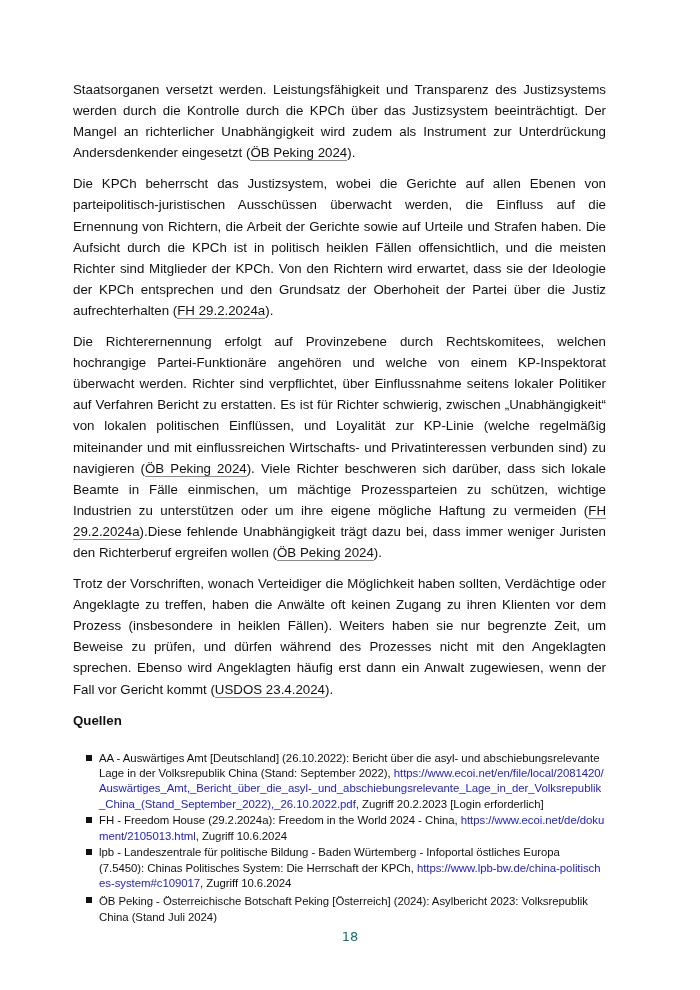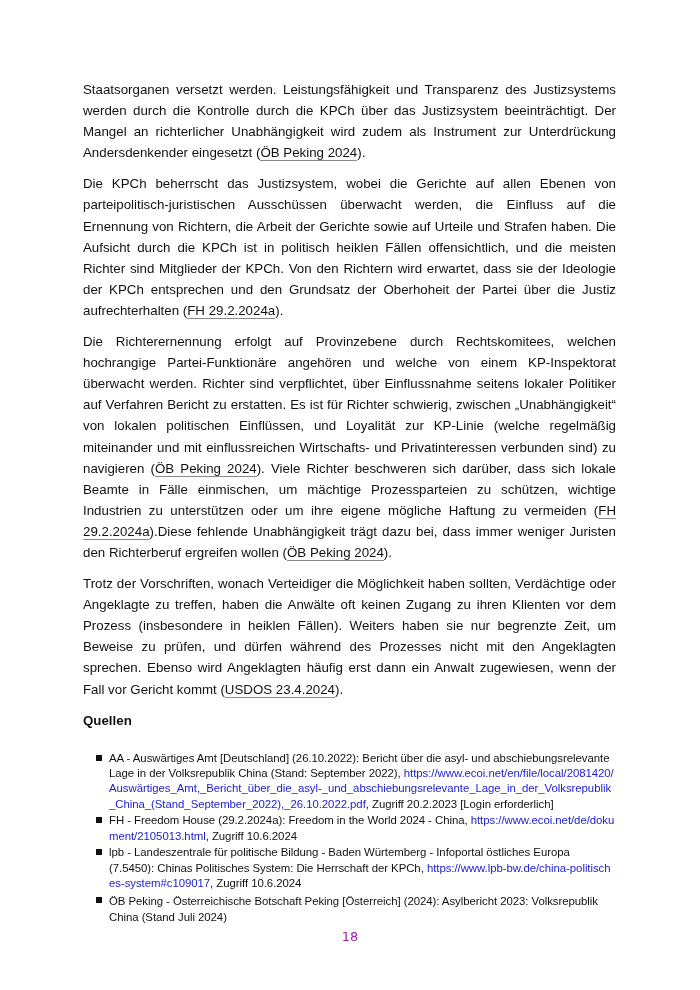--- a/index.html
+++ b/index.html
@@ -1,20 +1,20 @@
 <!DOCTYPE html>
 <html><head>
   <meta charset="utf-8">
   <style>
     html, body { margin: 0; padding: 0; background: #ffffff; }
     body {
       width: 700px; height: 990px; position: relative; overflow: hidden;
       font-family: "Liberation Sans", sans-serif; color: #111111;
     }
-    .page { position: absolute; left: 83px; top: 79px; width: 533px; }
+    .page { position: absolute; left: 73px; top: 79px; width: 533px; }
     .para {
       font-size: 13.3px; line-height: 21.1px; text-align: justify;
       margin: 0 0 10px 0; hyphens: manual;
     }
     .cite {
       color: #111111; text-decoration: none;
       border-bottom: 1.3px solid #8a8a8a; padding-bottom: 0px; cursor: pointer;
     }
     .quellen { font-size: 13.3px; line-height: 21px; margin: 4px 0 0 0; font-weight: bold; }
     .src-list { list-style: none; margin: 20px 0 0 0; padding: 0 0 0 13px; }
@@ -22,21 +22,21 @@
       position: relative; padding-left: 13px; font-size: 11.4px; line-height: 15.3px;
       margin-bottom: 1.5px; letter-spacing: -0.05px;
     }
     .src-item:last-child { line-height: 16.5px; }
     .bullet {
       position: absolute; left: 0; top: 4px; width: 6px; height: 6px; background: #111111;
     }
     .url { color: #2222cc; text-decoration: none; word-break: break-all; cursor: pointer; }
     .page-number {
       position: absolute; top: 929px; left: 0; width: 700px; text-align: center;
-      font-family: "DejaVu Sans", sans-serif; font-size: 13px; color: #a21caf;
+      font-family: "DejaVu Sans", sans-serif; font-size: 13px; color: #0f766e;
     }
   </style>
 </head>
 <body>
 
 <div class="page">
   <div id="paragraphs">
       <p class="para"><span>Staatsorganen versetzt werden. Leistungsfähigkeit und Transparenz des Justizsystems wer­den durch die Kontrolle durch die KPCh über das Justizsystem beeinträchtigt. Der Mangel an richterlicher Unabhängigkeit wird zudem als Instrument zur Unterdrückung Andersdenkender eingesetzt (</span><a class="cite">ÖB Peking 2024</a><span>).</span></p>
       <p class="para"><span>Die KPCh beherrscht das Justizsystem, wobei die Gerichte auf allen Ebenen von parteipolitisch-juristischen Ausschüssen überwacht werden, die Einfluss auf die Ernennung von Richtern, die Arbeit der Gerichte sowie auf Urteile und Strafen haben. Die Aufsicht durch die KPCh ist in politisch heiklen Fällen offensichtlich, und die meisten Richter sind Mitglieder der KPCh. Von den Richtern wird erwartet, dass sie der Ideologie der KPCh entsprechen und den Grundsatz der Oberhoheit der Partei über die Justiz aufrechterhalten (</span><a class="cite">FH 29.2.2024a</a><span>).</span></p>
       <p class="para"><span>Die Richterernennung erfolgt auf Provinzebene durch Rechtskomitees, welchen hochrangige Partei-Funktionäre angehören und welche von einem KP-Inspektorat überwacht werden. Richter sind verpflichtet, über Einflussnahme seitens lokaler Politiker auf Verfahren Bericht zu erstatten. Es ist für Richter schwierig, zwischen „Unabhängigkeit“ von lokalen politischen Einflüssen, und Loyalität zur KP-Linie (welche regelmäßig miteinander und mit einflussreichen Wirtschafts- und Privatinteressen verbunden sind) zu navigieren (</span><a class="cite">ÖB Peking 2024</a><span>). Viele Richter beschweren sich darüber, dass sich lokale Beamte in Fälle einmischen, um mächtige Prozessparteien zu schützen, wichtige Industrien zu unterstützen oder um ihre eigene mögliche Haftung zu ver­meiden (</span><a class="cite">FH 29.2.2024a</a><span>).Diese fehlende Unabhängigkeit trägt dazu bei, dass immer weniger Juristen den Richterberuf ergreifen wollen (</span><a class="cite">ÖB Peking 2024</a><span>).</span></p>

